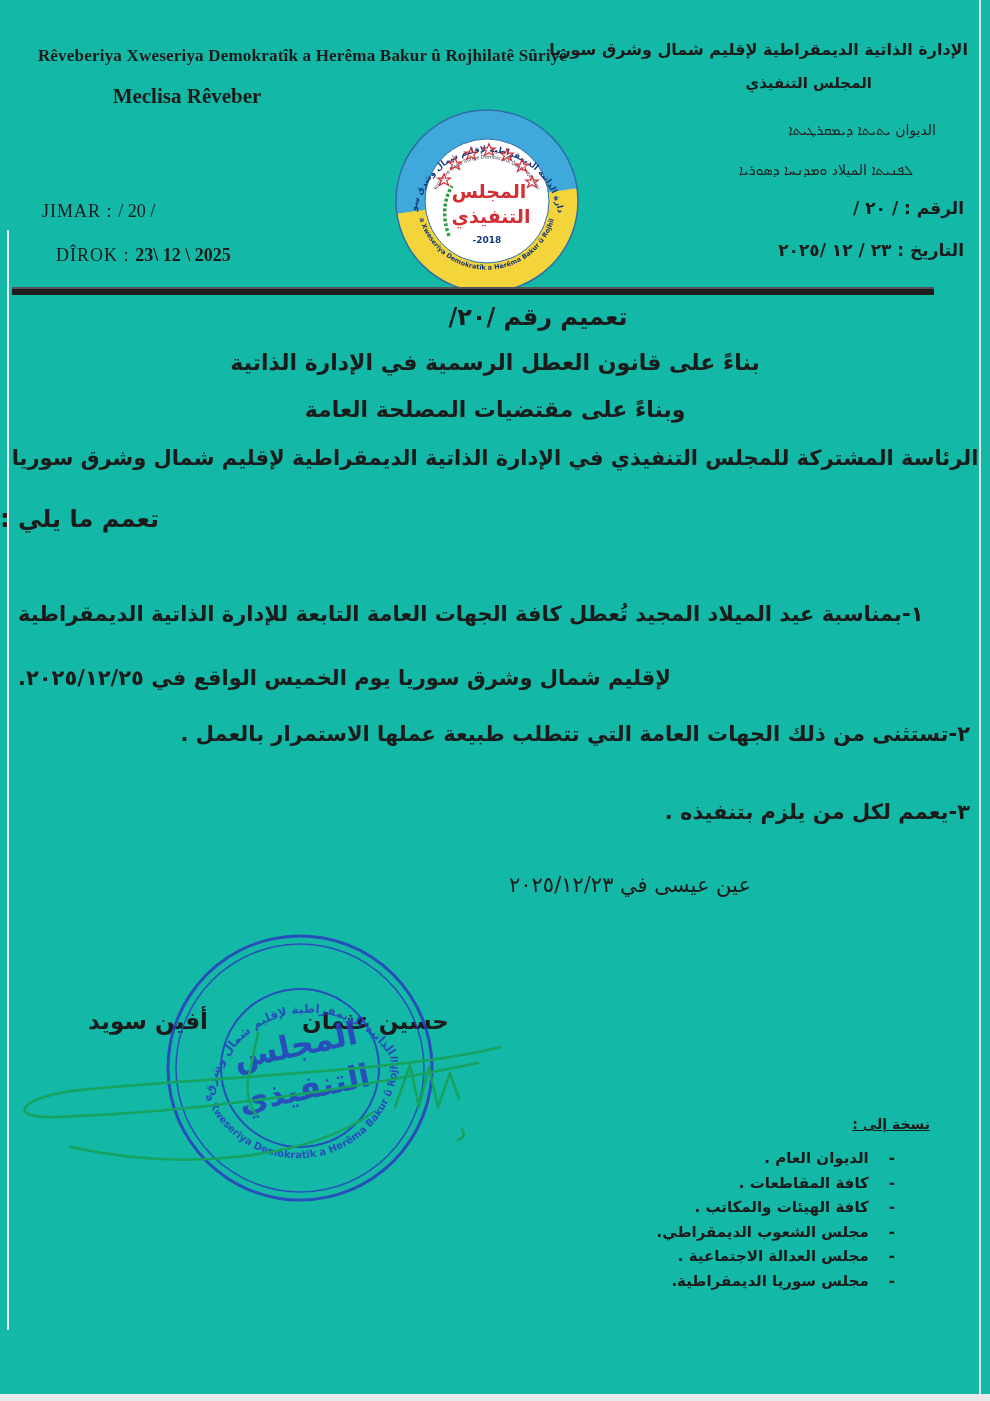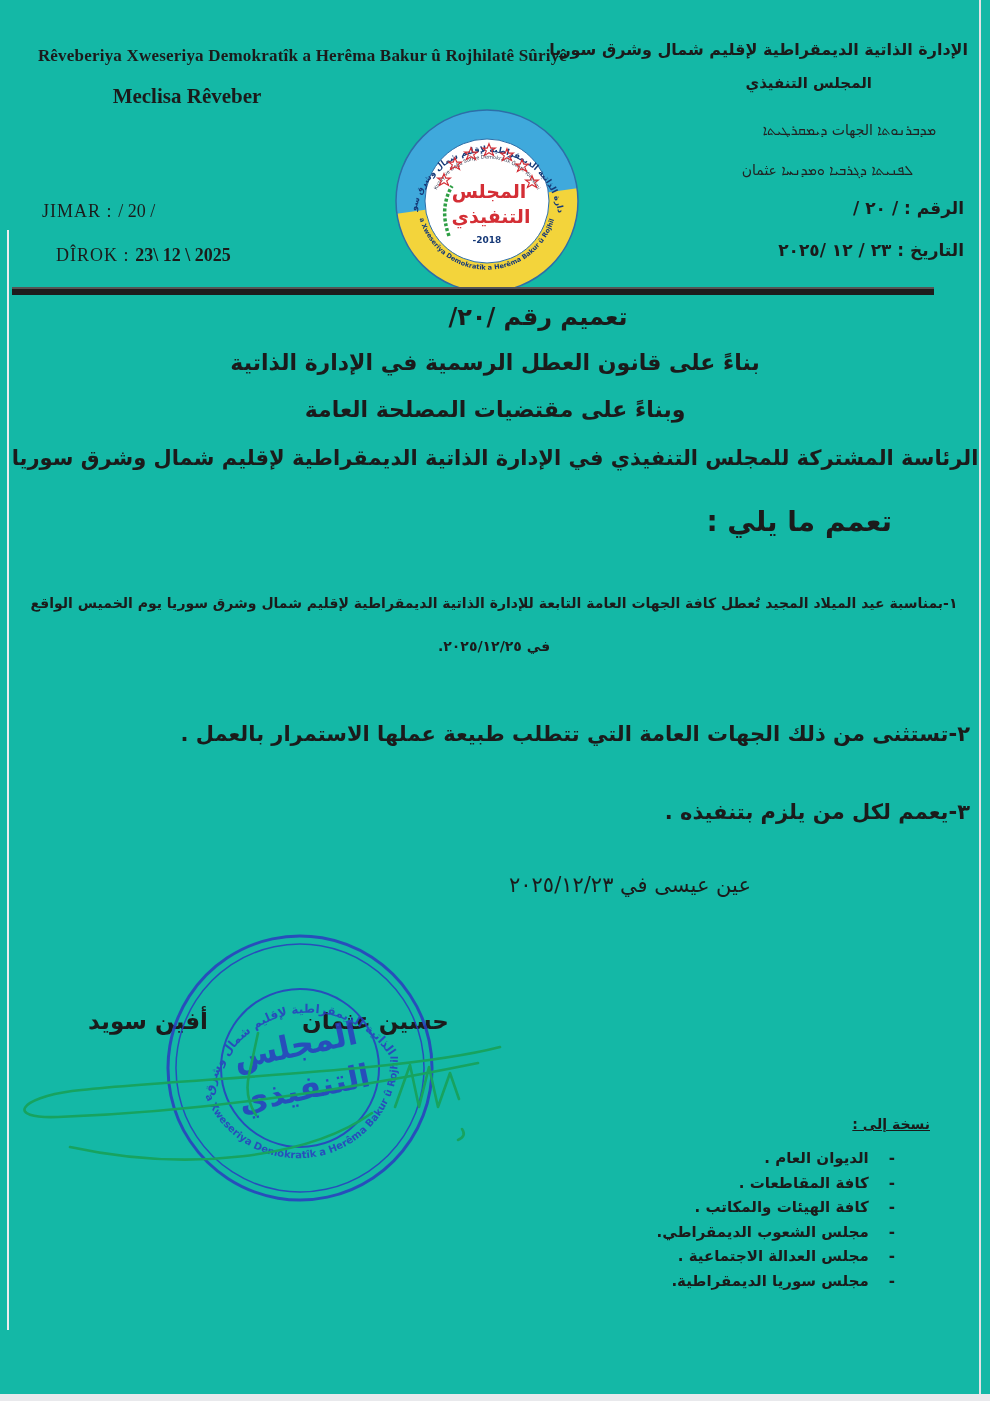--- a/index.html
+++ b/index.html
@@ -25,22 +25,22 @@
   .numrow .val{font-family:"Liberation Serif","DejaVu Serif",serif;}
   .dirok .val{font-weight:bold;}
   .raqam{right:26px;top:198px;font-size:17px;}
   .tarikh{right:26px;top:240px;font-size:17px;}
   .rule{position:absolute;left:12px;top:287px;width:922px;height:4px;background:#1d1d1d;
         border-top:2px solid #555;box-shadow:0 2px 0 #1d1d1d;}
   .title{left:0;top:303px;width:990px;text-align:center;font-size:24px;margin-left:43px;}
   .intro1{left:0;top:350px;width:990px;text-align:center;font-size:22px;}
   .intro2{left:0;top:397px;width:990px;text-align:center;font-size:22px;}
   .intro3{left:0;top:446px;width:990px;text-align:center;font-size:21px;white-space:nowrap;}
-  .intro4{left:0;top:505px;width:892px;text-align:right;font-size:28px;}
-  .item1{right:20px;top:582px;width:952px;text-align:center;font-size:14px;line-height:3.05;}
+  .intro4{left:0;top:505px;width:892px;text-align:left;font-size:24px;}
+  .item1{right:20px;top:582px;width:952px;text-align:left;font-size:21px;line-height:3.05;}
   .item2{right:20px;top:722px;font-size:21px;white-space:nowrap;}
   .item3{right:20px;top:800px;font-size:21px;white-space:nowrap;}
   .placedate{left:430px;top:873px;width:400px;text-align:center;font-size:21px;font-weight:normal;direction:rtl;}
   .sighead{left:70px;top:940px;width:400px;text-align:center;font-size:24px;z-index:1;}
   .nameL{left:88px;top:1008px;font-size:23px;z-index:1;}
   .nameR{left:302px;top:1008px;width:180px;text-align:left;font-size:23px;z-index:1;}
   .stamp{left:160px;top:928px;z-index:2;opacity:.85;}
   .greensig{left:0;top:995px;z-index:3;}
   .copyhead{right:60px;top:1116px;font-size:14px;text-decoration:underline;}
   .copies{right:95px;top:1146px;z-index:1;}
@@ -52,22 +52,22 @@
 
 <div class="page">
   <div class="edge-left"></div>
   <div class="edge-right"></div>
   <div class="edge-bottom"></div>
 
   <div class="abs latin kur1">Rêveberiya Xweseriya Demokratîk a  Herêma Bakur û Rojhilatê Sûriyê</div>
   <div class="abs latin kur2">Meclisa  Rêveber</div>
   <div class="abs ar ar1">الإدارة الذاتية الديمقراطية لإقليم شمال وشرق سوريا</div>
   <div class="abs ar ar2">المجلس التنفيذي</div>
-  <div class="abs syr syr1">ܡܕܒܪܢܘܬܐ الجهات ܕܝܡܩܪܛܝܬܐ</div>
-  <div class="abs syr syr2">ܠܦܢܝܬܐ ܕܓܪܒܝܐ ܘܡܕܢܚܐ عثمان</div>
+  <div class="abs syr syr1">الديوان ܝܬܝܬܐ ܕܝܡܩܪܛܝܬܐ</div>
+  <div class="abs syr syr2">ܠܦܢܝܬܐ الميلاد ܘܡܕܢܚܐ ܕܣܘܪܝܐ</div>
 
   <svg class="abs" style="left:392px;top:108px;" width="190" height="186" viewBox="0 0 190 186">
     <defs>
       <path id="arcTop" d="M 24,104 A 72,72 0 0 1 166,104"></path>
       <path id="arcBot" d="M 28,112 A 70,70 0 0 0 162,112"></path>
       <path id="arcInner" d="M 40,96 A 56,56 0 0 1 150,96"></path>
     </defs>
     <g transform="rotate(-8 95 93)">
       <circle cx="95" cy="93" r="91" fill="#3fa9dc"></circle>
       <path d="M 4,93 A 91,91 0 0 0 186,93 Z" fill="#f3d43b"></path>

